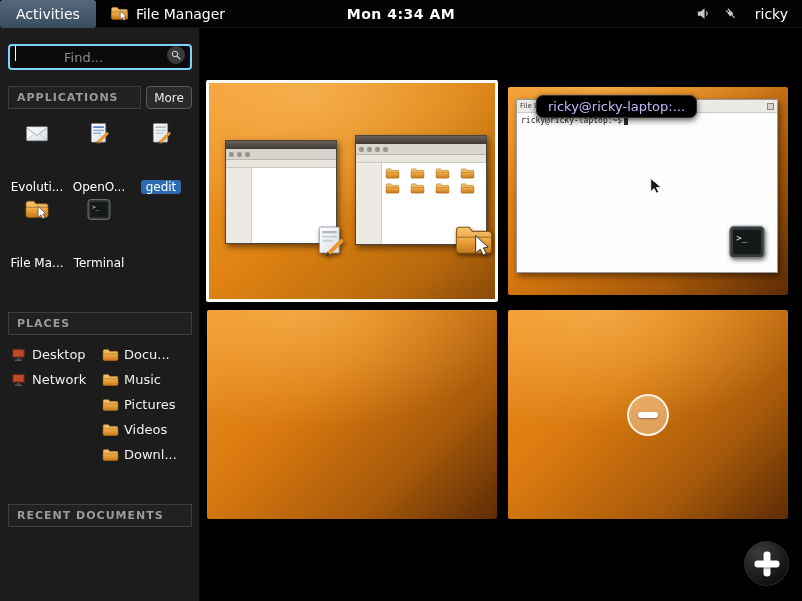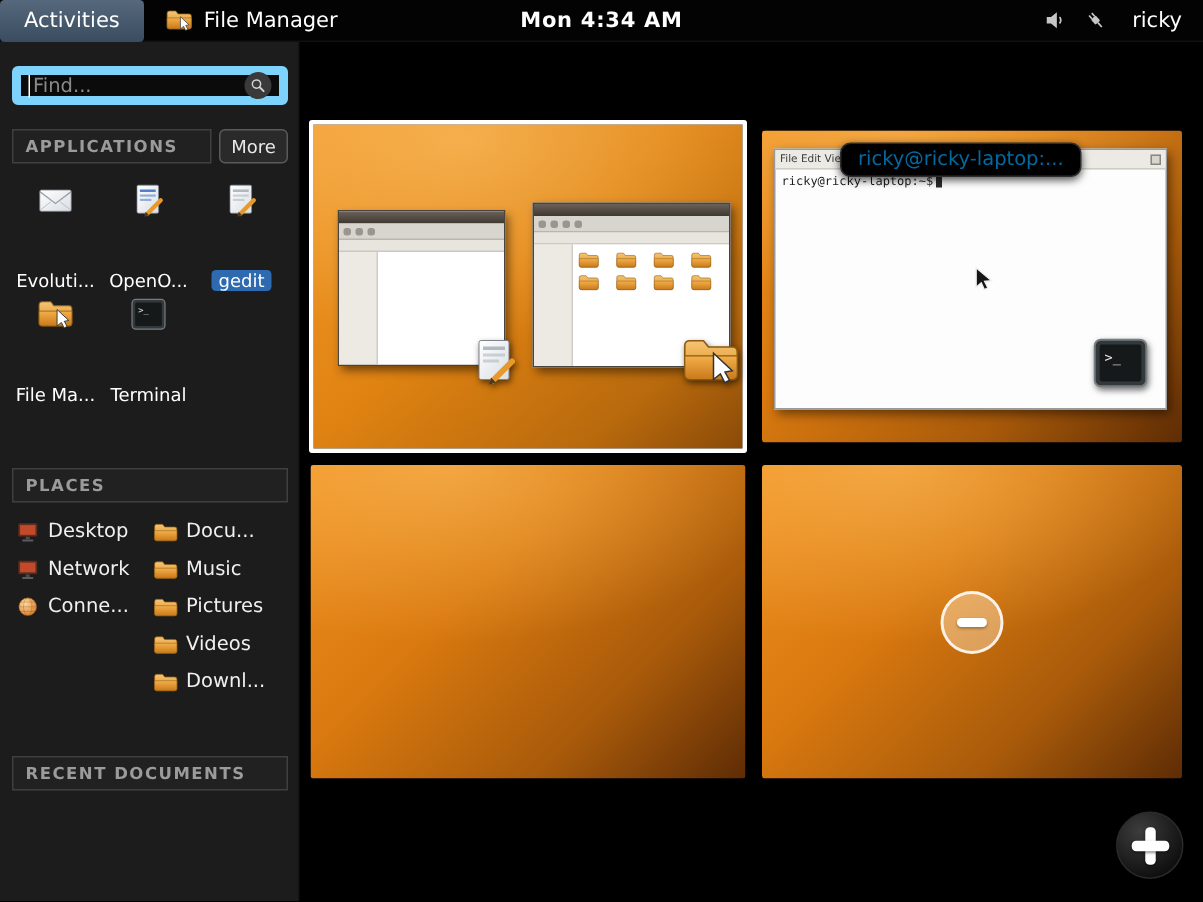--- a/index.html
+++ b/index.html
@@ -14,21 +14,21 @@
                 background:linear-gradient(#56697c,#3a4d60); border-radius:3px; cursor:pointer; }
   .appmenu { display:flex; align-items:center; gap:7px; margin-left:14px; cursor:pointer; }
   .clock { position:absolute; left:50%; transform:translateX(-50%); font-weight:bold; letter-spacing:.5px; }
   .status { margin-left:auto; display:flex; align-items:center; gap:10px; padding-right:14px; }
   .status .uname { margin-left:6px;text-align:right; }
 
   
   .sidebar { position:absolute; top:28px; left:0; width:200px; height:573px; background:#1c1c1c;
              border-right:1px solid #0a0a0a; color:#eee; }
   .search-box { position:absolute; left:8px; top:16px; width:184px; height:26px; background:#0b0b0b;
-                border:6px solid #7dd3fc; border-radius:4px; display:flex; align-items:center; padding:0 5px; }
+                border:2px solid #7dd3fc; border-radius:4px; display:flex; padding:0 5px;gap:46px; }
   .caret { width:1px; height:15px; background:#fff; margin-right:2px; }
   .search-box input { flex:1; background:transparent; border:none; outline:none; color:#fff;
                       font-size:13px; font-family:"DejaVu Sans", sans-serif; min-width:0; }
   .search-box input::placeholder { color:#8a8a8a; }
   .search-btn { width:18px; height:18px; border-radius:50%; background:#3a3a3a; display:flex;
                 align-items:center; justify-content:center; cursor:pointer; flex:0 0 auto; }
 
   .hdr-row { position:absolute; left:8px; width:184px; display:flex; gap:5px; }
   .apps-hdr-row { top:58px; }
   .section-header { flex:1; height:23px; border:1px solid #3f3f3f; background:#212121; color:#9b9b9b;
@@ -92,21 +92,21 @@
   .term-menubar { height:13px; background:#eceae5; border-bottom:1px solid #cfccc6; display:flex;
                   align-items:center; justify-content:space-between; padding:0 3px;
                   font-size:7px; color:#3c3c3c; }
   .term-close { width:7px; height:7px; background:#d8d4ce; border:1px solid #8a867f; }
   .term-body { padding:3px 4px; font-family:"DejaVu Sans Mono", monospace; font-size:8px; color:#1e1e1e;
                display:flex; align-items:center; gap:2px; }
   .blockcaret { display:inline-block; width:4px; height:9px; background:#2a2a2a; }
   .ov-term { width:40px; height:36px; right:10px; bottom:12px; }
 
   
-  .tooltip { position:absolute; left:560px; top:95px; background:#000; color:#0369a1; font-size:13px;
+  .tooltip { position:absolute; left:536px; top:95px; background:#000; color:#c4b5fd; font-size:13px;
              padding:3px 11px; border-radius:7px; border:1px solid #2e2e2e;
              box-shadow:0 2px 6px rgba(0,0,0,.7); z-index:6; white-space:nowrap; }
 
   
   .cursor { position:absolute; z-index:7; }
   .cursor-black { left:646px; top:175px; width:19px; height:22px; }
 
   
   .remove-ws { position:absolute; left:50%; top:50%; width:42px; height:42px; margin:-21px 0 0 -21px;
                border-radius:50%; background:rgba(255,228,190,.45); border:2px solid rgba(255,255,255,.85);
@@ -297,26 +297,20 @@
               <use href="#sym-monitor"></use>
             </svg>
           <span class="place-label">Desktop</span>
         </div>
         <div class="place-item">
           <svg>
               <use href="#sym-monitor"></use>
             </svg>
           <span class="place-label">Network</span>
         </div>
-        <div class="place-item">
-          <svg>
-              <use href="#sym-globe"></use>
-            </svg>
-          <span class="place-label">Conne...</span>
-        </div>
       </div>
       <div class="pl-col">
         <div class="place-item">
           <svg>
               <use href="#sym-folder"></use>
             </svg>
           <span class="place-label">Docu...</span>
         </div>
         <div class="place-item">
           <svg>

